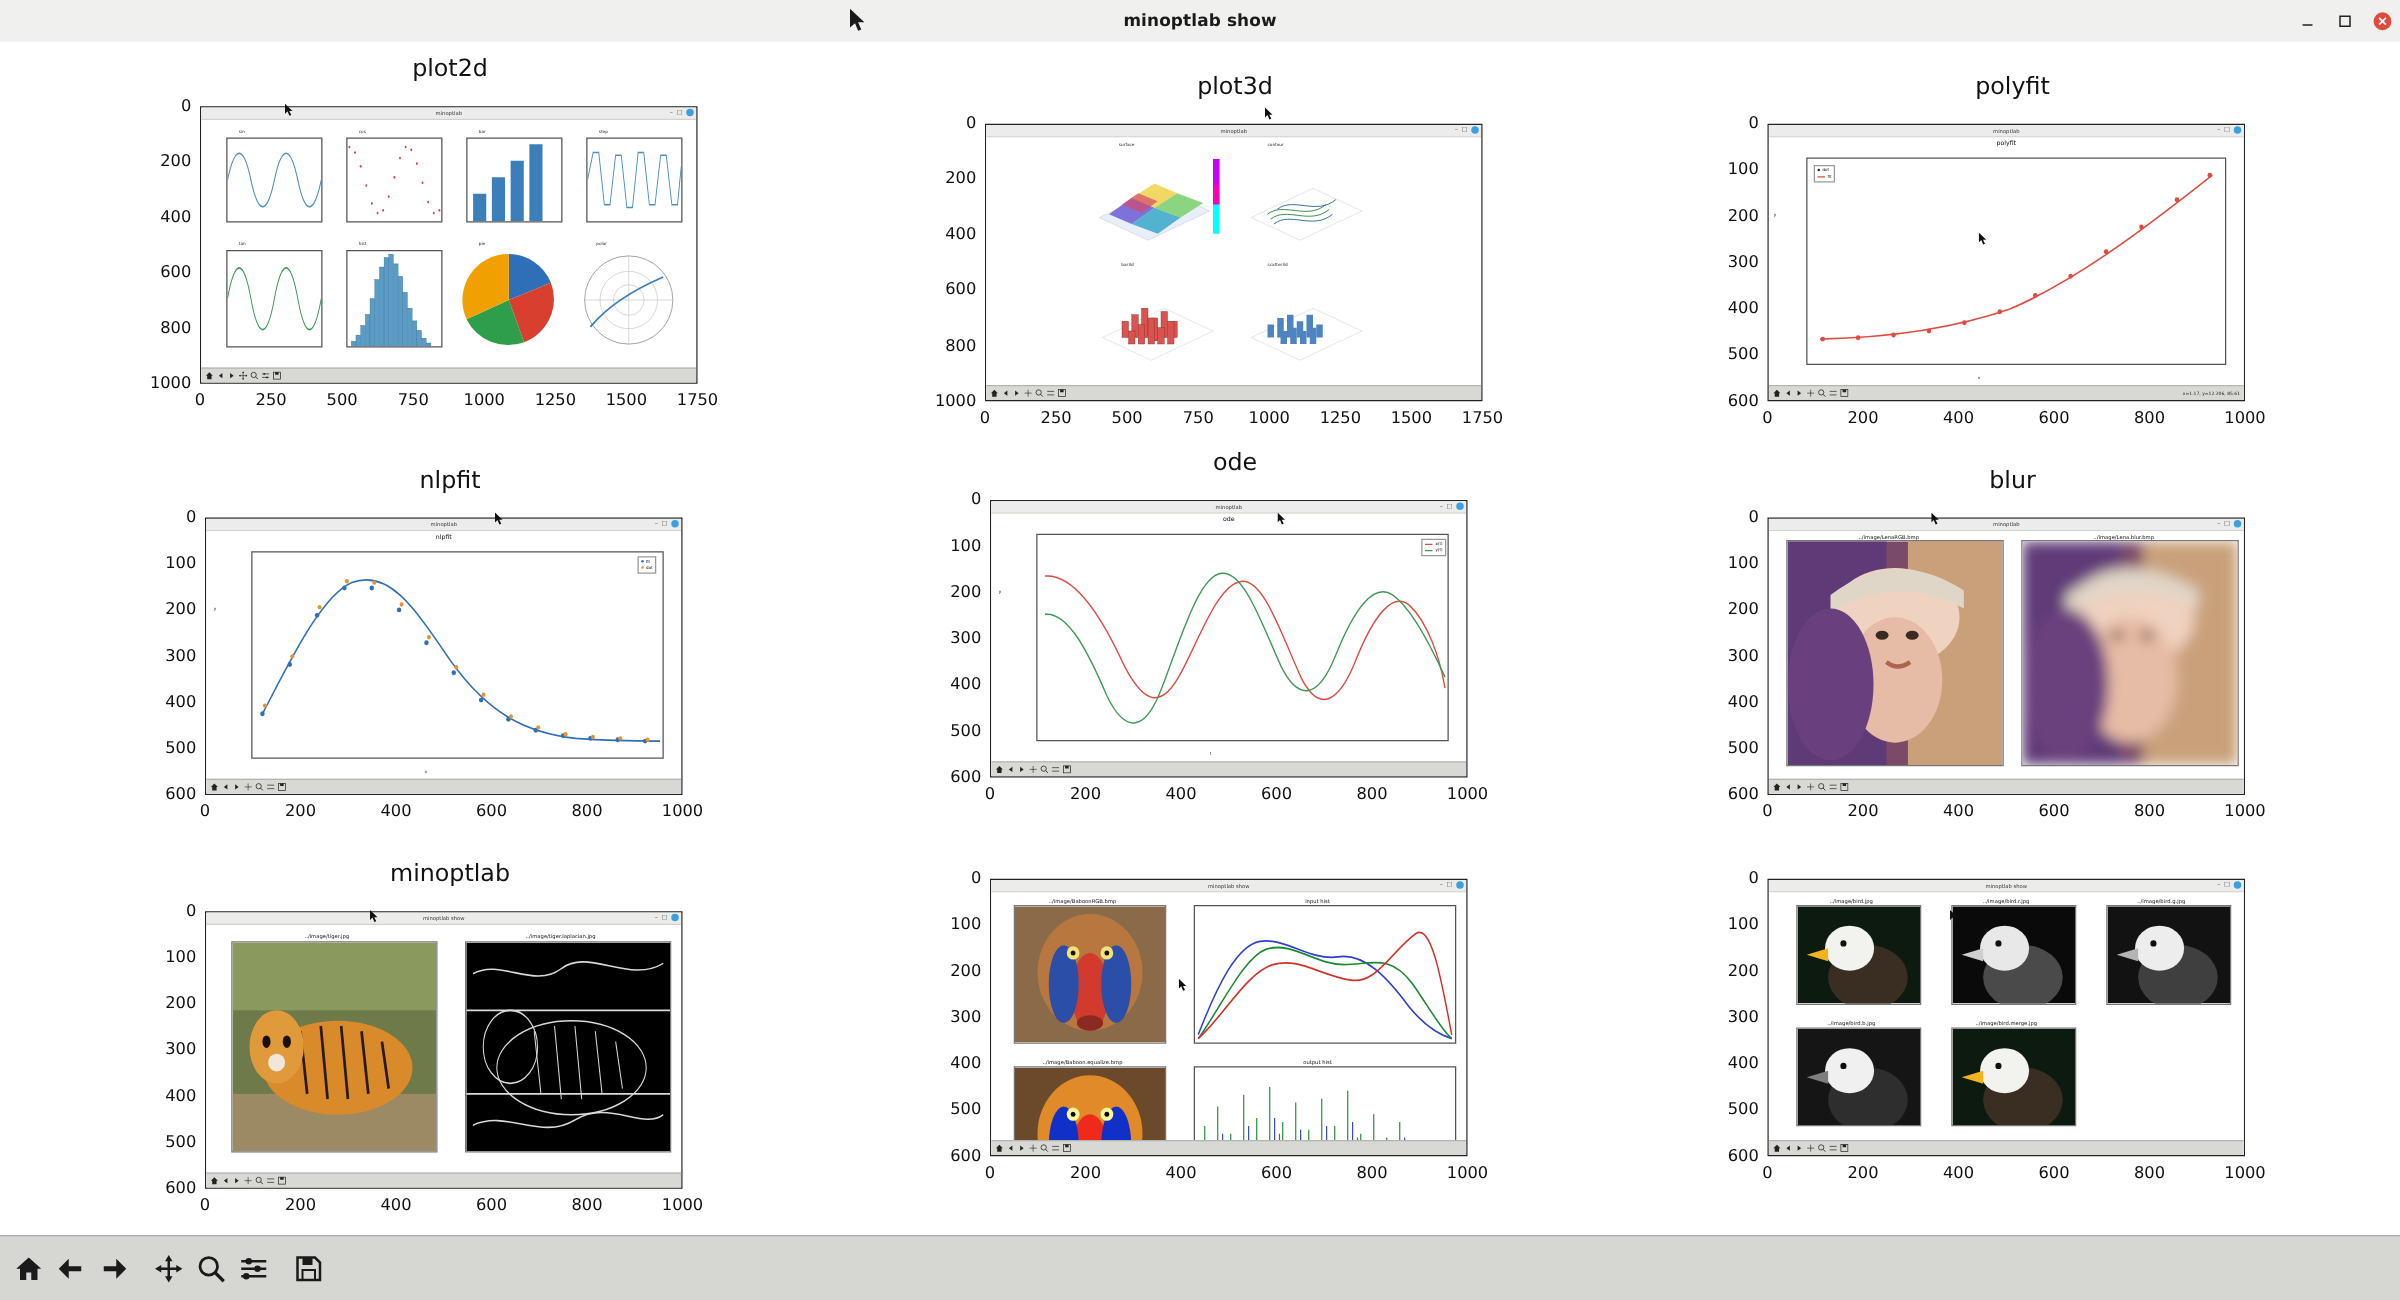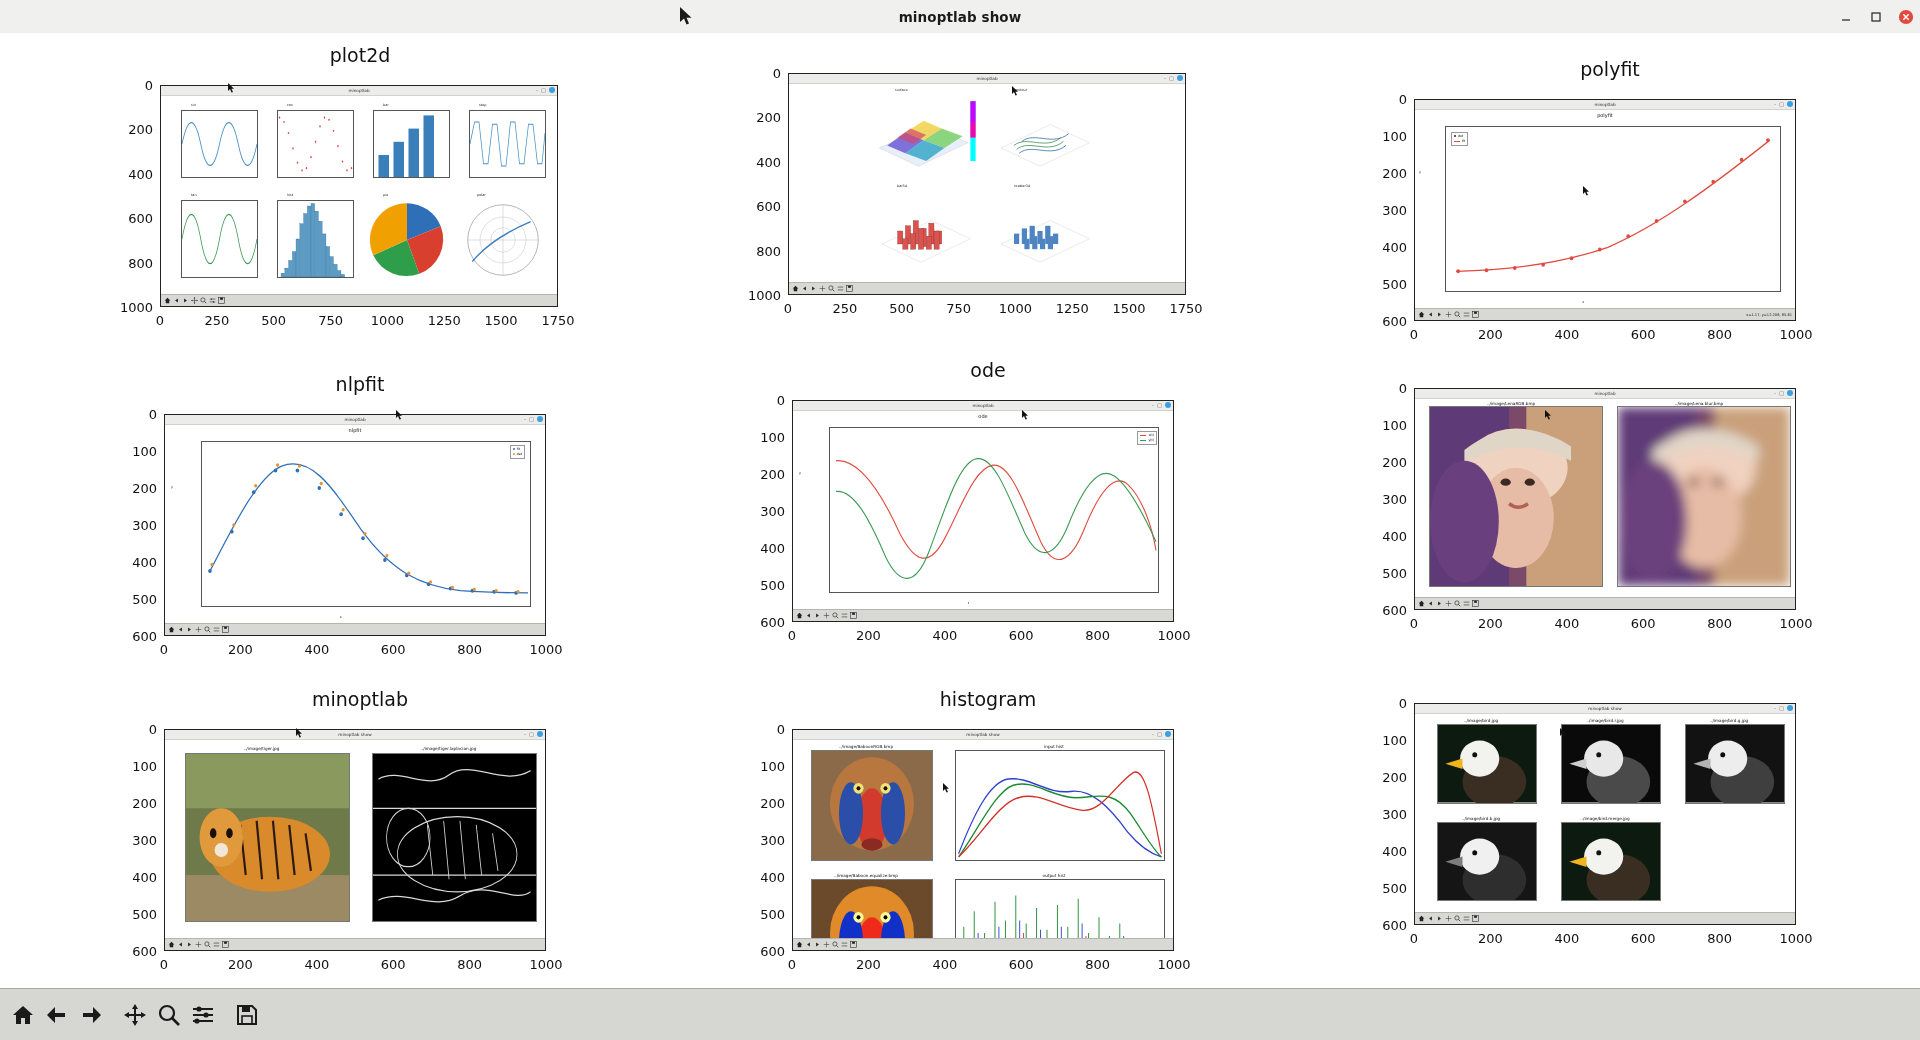--- a/index.html
+++ b/index.html
@@ -469,20 +469,21 @@
         <span class="xtick" style="left:170.6px;">750</span>
         <span class="xtick" style="left:227.4px;">1000</span>
         <span class="xtick" style="left:284.3px;">1250</span>
         <span class="xtick" style="left:341.1px;">1500</span>
         <span class="xtick" style="left:398px;">1750</span>
       </div>
     </div>
   </div>
 
   <div class="panel" style="left:778px; top:25px; width:420px;">
+    <div class="panel-title">plot3d</div>
     <div class="axes-wrap" style="height:250px;">
       <div class="axes-box" style="left:10px; top:15px; width:398px; height:222px;">
         <div class="mini-win">
           <div class="mini-titlebar">
             <div class="mini-title-text">minoptlab</div>
             <div class="mini-win-btns">
               <span class="mw-min">–</span>
               <span class="mw-min">□</span>
               <span class="mw-dot" style="background:#3aa0e0;"></span>
             </div>
@@ -952,20 +953,21 @@
         <span class="xtick" style="left:76.4px;">200</span>
         <span class="xtick" style="left:152.8px;">400</span>
         <span class="xtick" style="left:229.2px;">600</span>
         <span class="xtick" style="left:305.6px;">800</span>
         <span class="xtick" style="left:382px;">1000</span>
       </div>
     </div>
   </div>
 
   <div class="panel" style="left:1400px; top:340px; width:420px;">
+    <div class="panel-title">blur</div>
     <div class="axes-wrap" style="height:250px;">
       <div class="axes-box" style="left:14px; top:15px; width:382px; height:222px;">
         <div class="mini-win">
           <div class="mini-titlebar">
             <div class="mini-title-text">minoptlab</div>
             <div class="mini-win-btns">
               <span class="mw-min">–</span>
               <span class="mw-min">□</span>
               <span class="mw-dot" style="background:#3aa0e0;"></span>
             </div>
@@ -1190,21 +1192,20 @@
         <span class="xtick" style="left:76.4px;">200</span>
         <span class="xtick" style="left:152.8px;">400</span>
         <span class="xtick" style="left:229.2px;">600</span>
         <span class="xtick" style="left:305.6px;">800</span>
         <span class="xtick" style="left:382px;">1000</span>
       </div>
     </div>
   </div>
 
   <div class="panel" style="left:778px; top:655px; width:420px;">
-    <div class="panel-title">histogram</div>
     <div class="axes-wrap" style="height:250px;">
       <div class="axes-box" style="left:14px; top:15px; width:382px; height:222px;">
         <div class="mini-win">
           <div class="mini-titlebar">
             <div class="mini-title-text">minoptlab show</div>
             <div class="mini-win-btns">
               <span class="mw-min">–</span>
               <span class="mw-min">□</span>
               <span class="mw-dot" style="background:#3aa0e0;"></span>
             </div>

